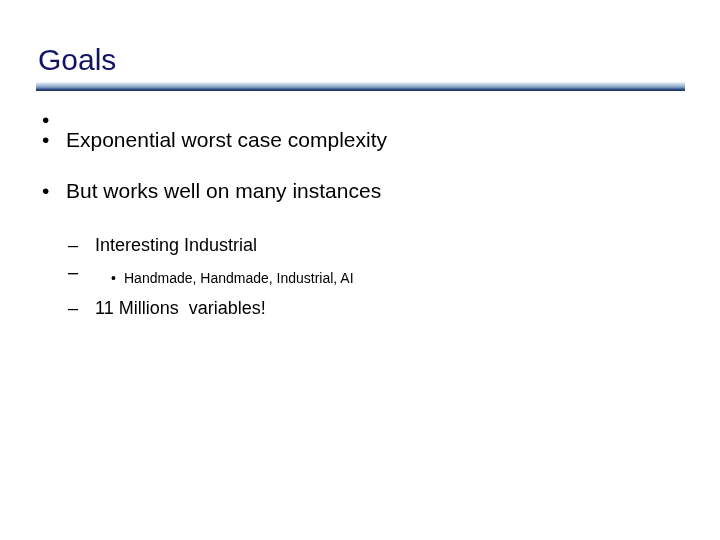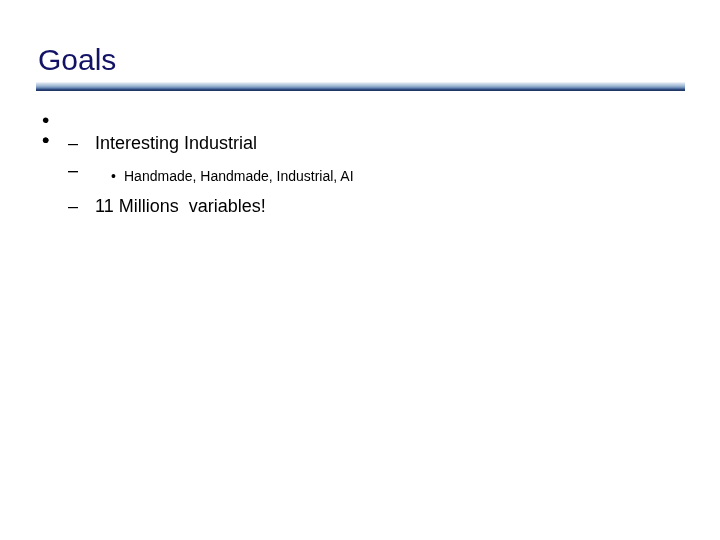--- a/index.html
+++ b/index.html
@@ -128,24 +128,26 @@
   <div class="title-rule"></div>
 
   <div class="body">
 
     <div class="bullet-l1 text-wrap">
       <span class="marker">•</span>
     </div>
 
     <div class="bullet-l1">
       <span class="marker">•</span>
+      <span>Exponential worst case complexity</span>
     </div>
 
     <div class="bullet-l1">
       <span class="marker">•</span>
+      <span>But works well on many instances</span>
     </div>
 
     <div class="spacer-before-l2"></div>
 
     <div class="group-l2">
 
       <div class="bullet-l2">
         <span class="marker">–</span>
         <span>Interesting Industrial</span>
       </div>

